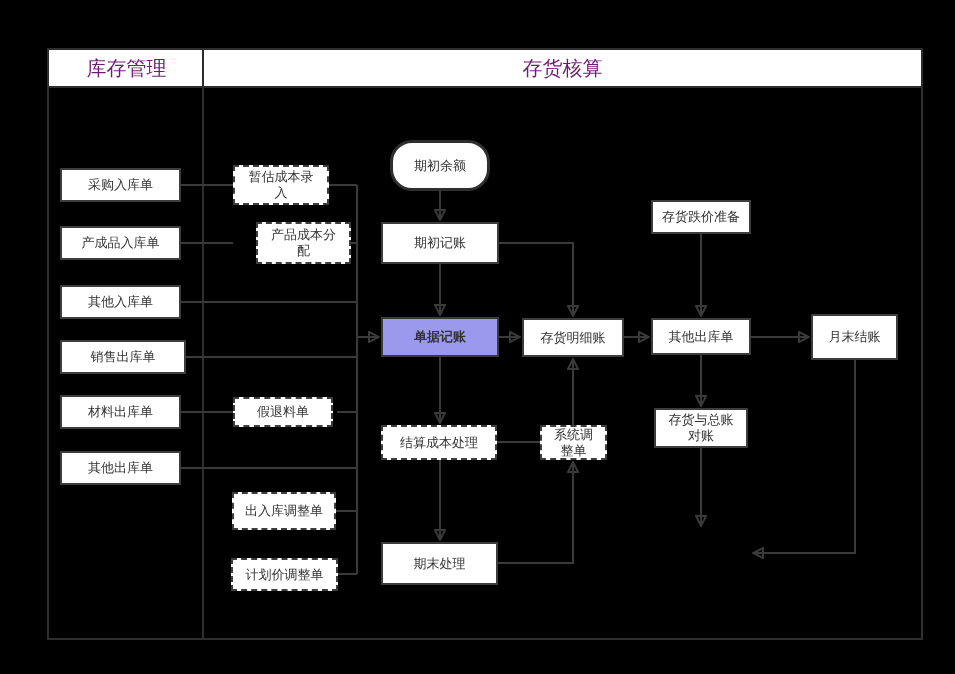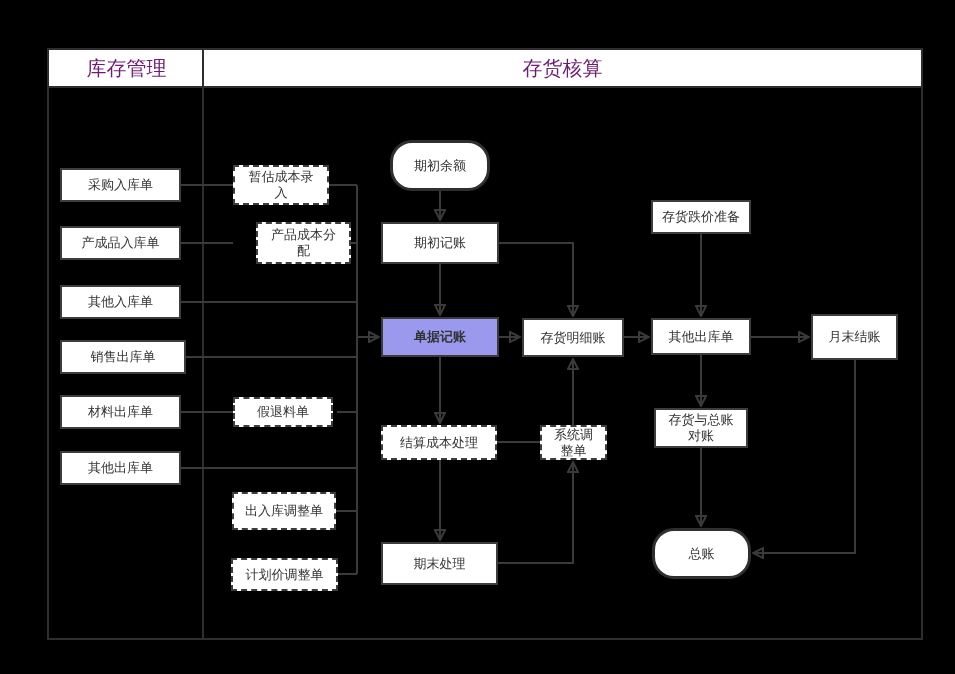--- a/index.html
+++ b/index.html
@@ -100,17 +100,16 @@
   <div class="node" style="left:381px;top:542px;width:117px;height:43px;">期末处理</div>
 
   <div class="node" style="left:522px;top:318px;width:102px;height:39px;">存货明细账</div>
   <div class="node dashed" style="left:540px;top:425px;width:67px;height:35px;">系统调
 整单</div>
 
   <div class="node" style="left:651px;top:200px;width:100px;height:34px;">存货跌价准备</div>
   <div class="node" style="left:651px;top:318px;width:100px;height:37px;">其他出库单</div>
   <div class="node" style="left:654px;top:408px;width:94px;height:40px;">存货与总账
 对账</div>
-  <div class="node term" style="left:652px;top:528px;width:99px;height:51px;">总账</div>
 
   <div class="node" style="left:811px;top:314px;width:87px;height:46px;">月末结账</div>
 
 </div>
 
 </body></html>

